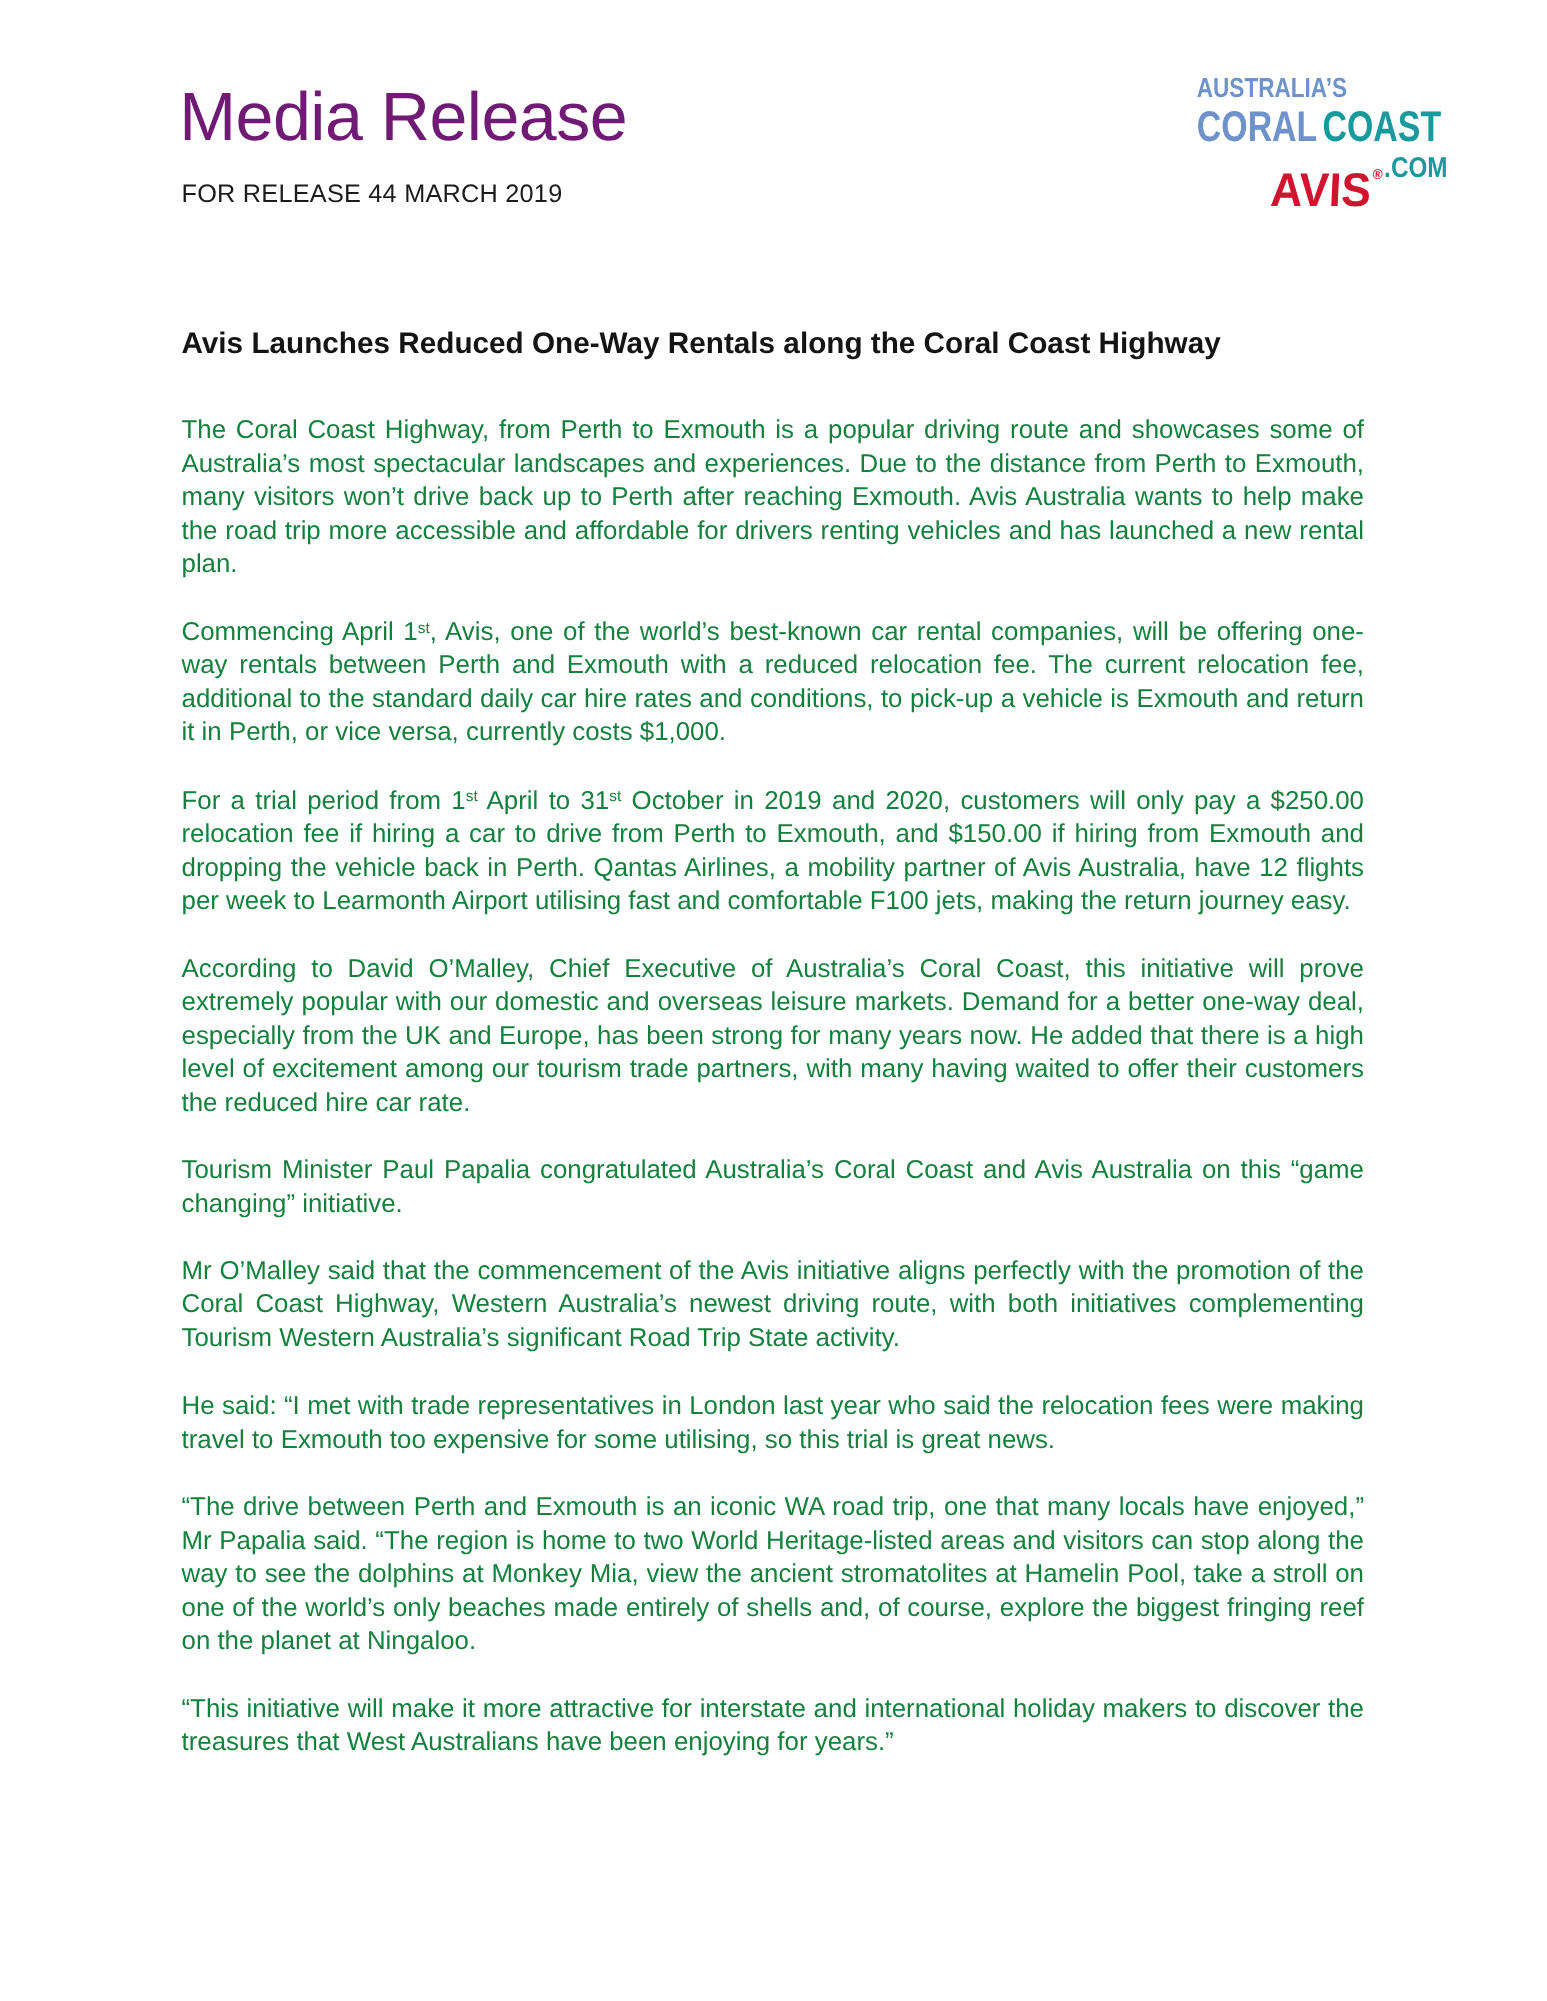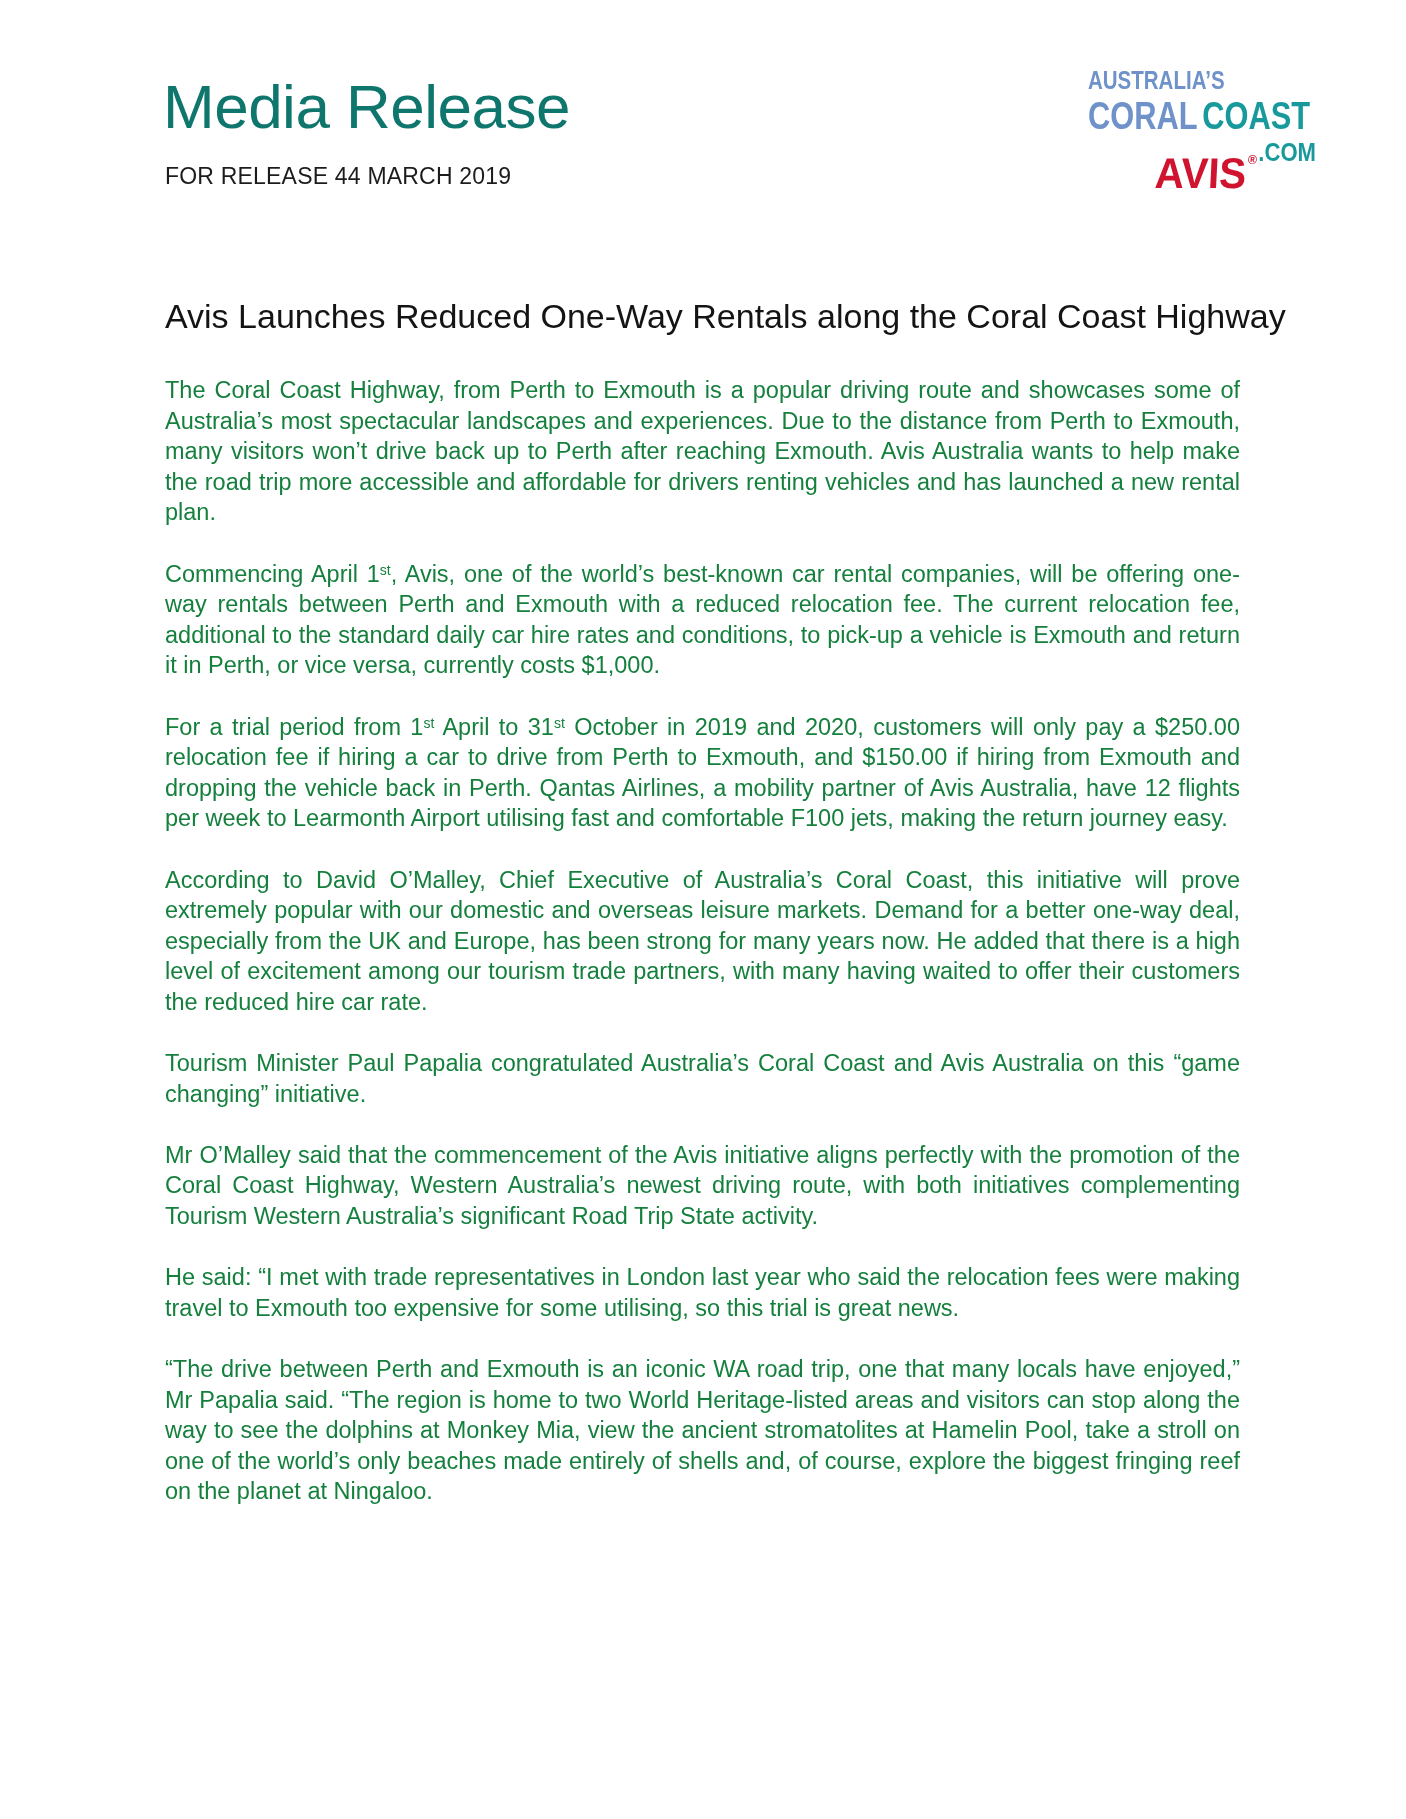--- a/index.html
+++ b/index.html
@@ -12,21 +12,21 @@
     overflow: hidden;
   }
 
   
   .doc-title {
     position: absolute;
     left: 163px;
     top: 74px;
     font-size: 62px;
     letter-spacing: -0.5px;
-    color: #0f766e;
+    color: #701a75;
     line-height: 1.05;
     white-space: nowrap;
     text-align: center;
   }
   .release-line {
     position: absolute;
     left: 165px;
     top: 163px;
     font-size: 23px;
     letter-spacing: 0.2px;
@@ -87,22 +87,22 @@
     vertical-align: 24px;
     margin-left: 1px;
   }
 
   
   .headline {
     position: absolute;
     left: 165px;
     top: 297px;
     width: 1090px;
-    font-size: 34px;
-    font-weight: normal;
+    font-size: 27px;
+    font-weight: bold;
     color: #141414;
     white-space: nowrap;
   }
   .article-body {
     position: absolute;
     left: 165px;
     top: 375px;
     width: 1075px;
     font-size: 23.5px;
     line-height: 30.6px;
@@ -141,15 +141,16 @@
 
   <div class="article-body">
       <p><span>The Coral Coast Highway, from Perth to Exmouth is a popular driving route and showcases some of Australia’s most spectacular landscapes and experiences. Due to the distance from Perth to Exmouth, many visitors won’t drive back up to Perth after reaching Exmouth. Avis Australia wants to help make the road trip more accessible and affordable for drivers renting vehicles and has launched a new rental plan.</span></p>
       <p><span>Commencing April 1</span><sup>st</sup><span>, Avis, one of the world’s best-known car rental companies, will be offering one-way rentals between Perth and Exmouth with a reduced relocation fee. The current relocation fee, additional to the standard daily car hire rates and conditions, to pick-up a vehicle is Exmouth and return it in Perth, or vice versa, currently costs $1,000.</span></p>
       <p><span>For a trial period from 1</span><sup>st</sup><span> April to 31</span><sup>st</sup><span> October in 2019 and 2020, customers will only pay a $250.00 relocation fee if hiring a car to drive from Perth to Exmouth, and $150.00 if hiring from Exmouth and dropping the vehicle back in Perth. Qantas Airlines, a mobility partner of Avis Australia, have 12 flights per week to Learmonth Airport utilising fast and comfortable F100 jets, making the return journey easy.</span></p>
       <p><span>According to David O’Malley, Chief Executive of Australia’s Coral Coast, this initiative will prove extremely popular with our domestic and overseas leisure markets. Demand for a better one-way deal, especially from the UK and Europe, has been strong for many years now. He added that there is a high level of excitement among our tourism trade partners, with many having waited to offer their customers the reduced hire car rate.</span></p>
       <p><span>Tourism Minister Paul Papalia congratulated Australia’s Coral Coast and Avis Australia on this “game changing” initiative.</span></p>
       <p><span>Mr O’Malley said that the commencement of the Avis initiative aligns perfectly with the promotion of the Coral Coast Highway, Western Australia’s newest driving route, with both initiatives complementing Tourism Western Australia’s significant Road Trip State activity.</span></p>
       <p><span>He said: “I met with trade representatives in London last year who said the relocation fees were making travel to Exmouth too expensive for some utilising, so this trial is great news.</span></p>
       <p><span>“The drive between Perth and Exmouth is an iconic WA road trip, one that many locals have enjoyed,” Mr Papalia said. “The region is home to two World Heritage-listed areas and visitors can stop along the way to see the dolphins at Monkey Mia, view the ancient stromatolites at Hamelin Pool, take a stroll on one of the world’s only beaches made entirely of shells and, of course, explore the biggest fringing reef on the planet at Ningaloo.</span></p>
+      <p><span>“This initiative will make it more attractive for interstate and international holiday makers to discover the treasures that West Australians have been enjoying for years.”</span></p>
     </div>
 
 </div>
 
 </body></html>

